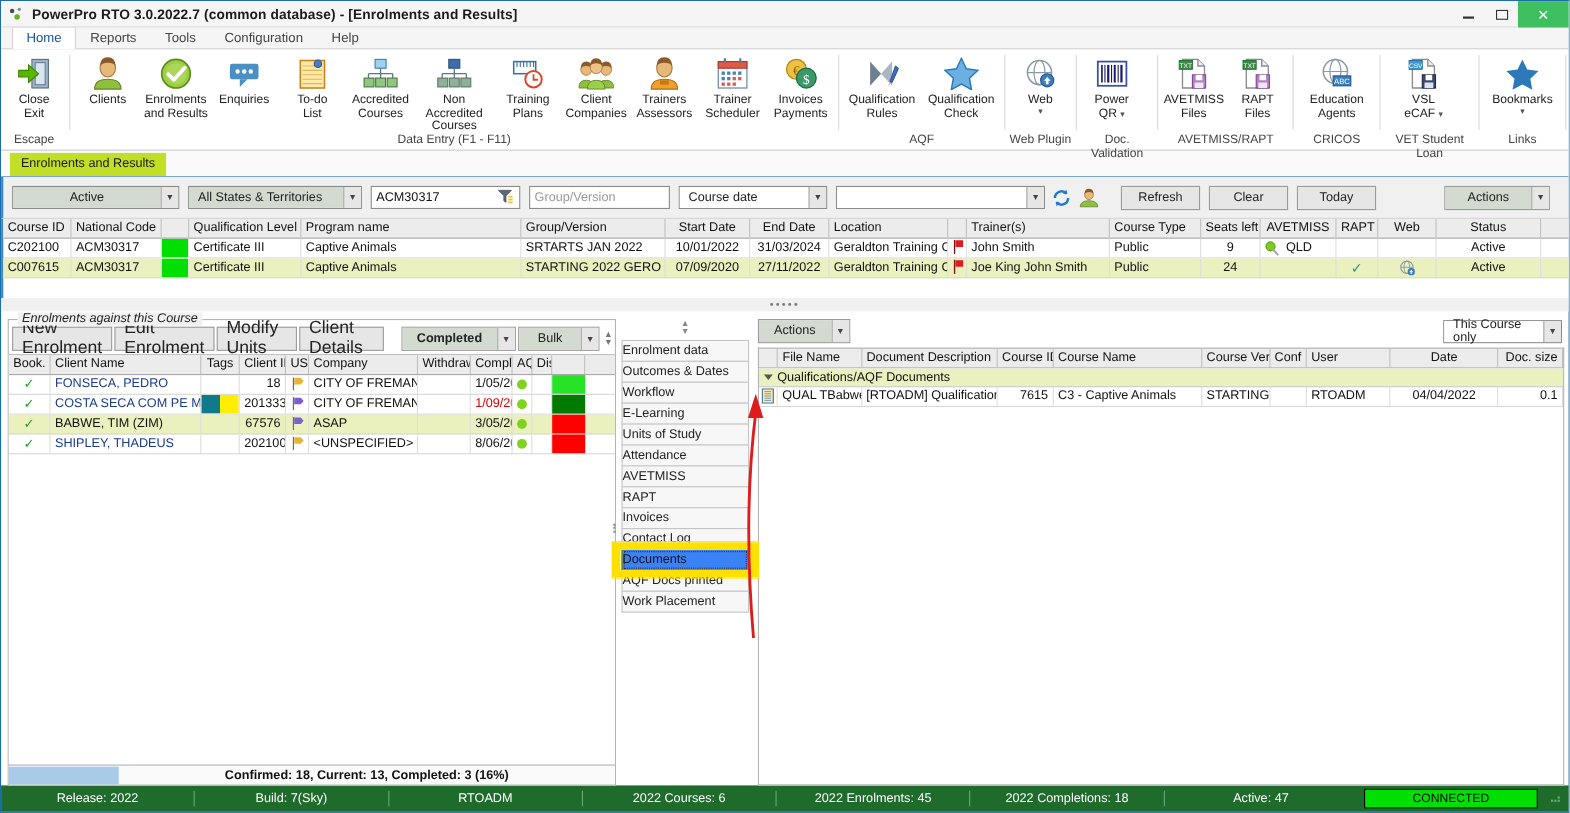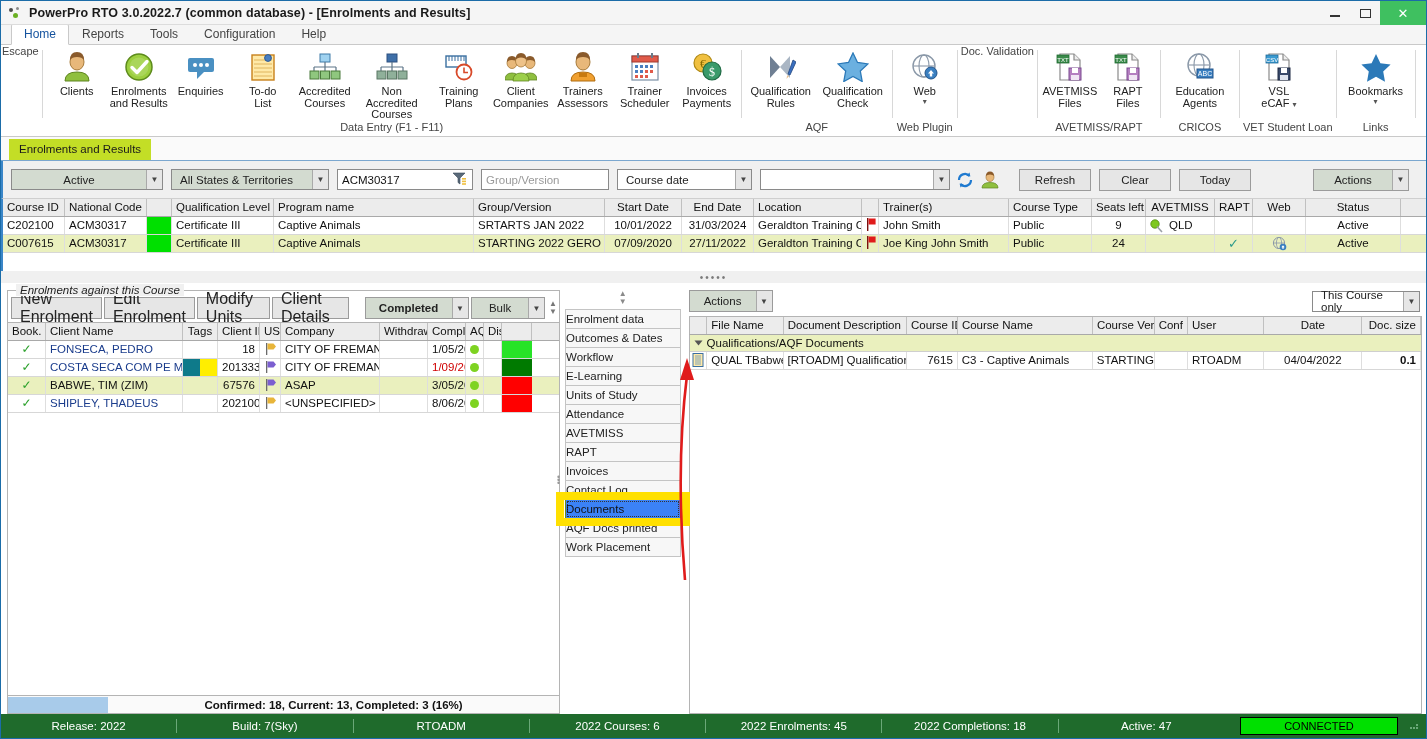--- a/index.html
+++ b/index.html
@@ -278,20 +278,33 @@
     <div class="rtab active">Home</div>
     <div class="rtab">Reports</div>
     <div class="rtab">Tools</div>
     <div class="rtab">Configuration</div>
     <div class="rtab">Help</div>
   </div>
 
   <div class="ribbon">
 
     <div class="rgroup">
+      <div class="rgroup-items">
+        <div class="ritem w58">
+          <div class="ico">
+            <svg width="32" height="32" viewBox="0 0 32 32">
+              <rect x="14" y="3" width="15" height="26" fill="#9fb3c8" stroke="#5b6e80" stroke-width="1"></rect>
+              <rect x="17" y="6" width="9" height="20" fill="#d9e6f2" stroke="#5b6e80" stroke-width="0.8"></rect>
+              <circle cx="18.5" cy="17" r="1" fill="#46596b"></circle>
+              <path d="M2 13 h9 v-5 l9 8 -9 8 v-5 h-9 z" fill="#57b800" stroke="#3c8200" stroke-width="1"></path>
+            </svg>
+          </div>
+          <div class="lbl">Close<br>Exit</div>
+        </div>
+      </div>
       <div class="rgroup-label">Escape</div>
     </div>
 
     <div class="rsep"></div>
 
     <div class="rgroup">
       <div class="rgroup-items">
 
         <div class="ritem">
           <div class="ico">
@@ -506,20 +519,39 @@
           <div class="lbl">Web</div>
           <div class="caret-sm">▾</div>
         </div>
       </div>
       <div class="rgroup-label">Web Plugin</div>
     </div>
 
     <div class="rsep"></div>
 
     <div class="rgroup">
+      <div class="rgroup-items">
+        <div class="ritem w58">
+          <div class="ico">
+            <svg width="30" height="28" viewBox="0 0 30 28">
+              <rect x="2" y="3" width="26" height="22" fill="#ffffff" stroke="#3a4faa" stroke-width="1.6"></rect>
+              <g fill="#1a1a6a">
+                <rect x="5" y="6" width="1.5" height="16"></rect>
+                  <rect x="8" y="6" width="1" height="16"></rect>
+                <rect x="10.5" y="6" width="2" height="16"></rect>
+                  <rect x="14" y="6" width="1" height="16"></rect>
+                <rect x="16.5" y="6" width="1.8" height="16"></rect>
+                  <rect x="20" y="6" width="1" height="16"></rect>
+                <rect x="22.5" y="6" width="2" height="16"></rect>
+              </g>
+            </svg>
+          </div>
+          <div class="lbl">Power<br>QR <span class="caret-sm">▾</span></div>
+        </div>
+      </div>
       <div class="rgroup-label">Doc. Validation</div>
     </div>
 
     <div class="rsep"></div>
 
     <div class="rgroup">
       <div class="rgroup-items">
         <div class="ritem w58">
           <div class="ico">
             <svg width="30" height="30" viewBox="0 0 30 30">
@@ -986,21 +1018,21 @@
                   </svg>
                 </div>
                 <div class="c" style="width: 78px; flex: 1 1 78px;">QUAL TBabwe</div>
                 <div class="c" style="width: 126px; flex: 1 1 126px;">[RTOADM] Qualification -</div>
                 <div class="c ta-r" style="width: 52px; flex: 1 1 52px;">7615</div>
                 <div class="c" style="width: 138px; flex: 1 1 138px;">C3 - Captive Animals</div>
                 <div class="c" style="width: 63px; flex: 1 1 63px;">STARTING 20</div>
                 <div class="c ta-c" style="width: 34px; flex: 1 1 34px;"></div>
                 <div class="c" style="width: 78px; flex: 1 1 78px;">RTOADM</div>
                 <div class="c ta-c" style="width: 100px; flex: 1 1 100px;">04/04/2022</div>
-                <div class="c ta-r" style="width: 60px; flex: 1 1 60px; font-weight: bold;">0.1</div>
+                <div class="c ta-r" style="width: 60px; flex: 1 1 60px;">0.1</div>
               </div>
             </div>
         </div>
       </div>
 
       <svg class="annot" width="200" height="300" style="left:-50px; top:40px;">
         <path d="M46 250 C 40 180, 40 110, 48 45" stroke="#e01b1b" stroke-width="2.6" fill="none"></path>
         <path d="M48 28 l7 22 l-14 0 z" fill="#e01b1b"></path>
       </svg>
     </div>

